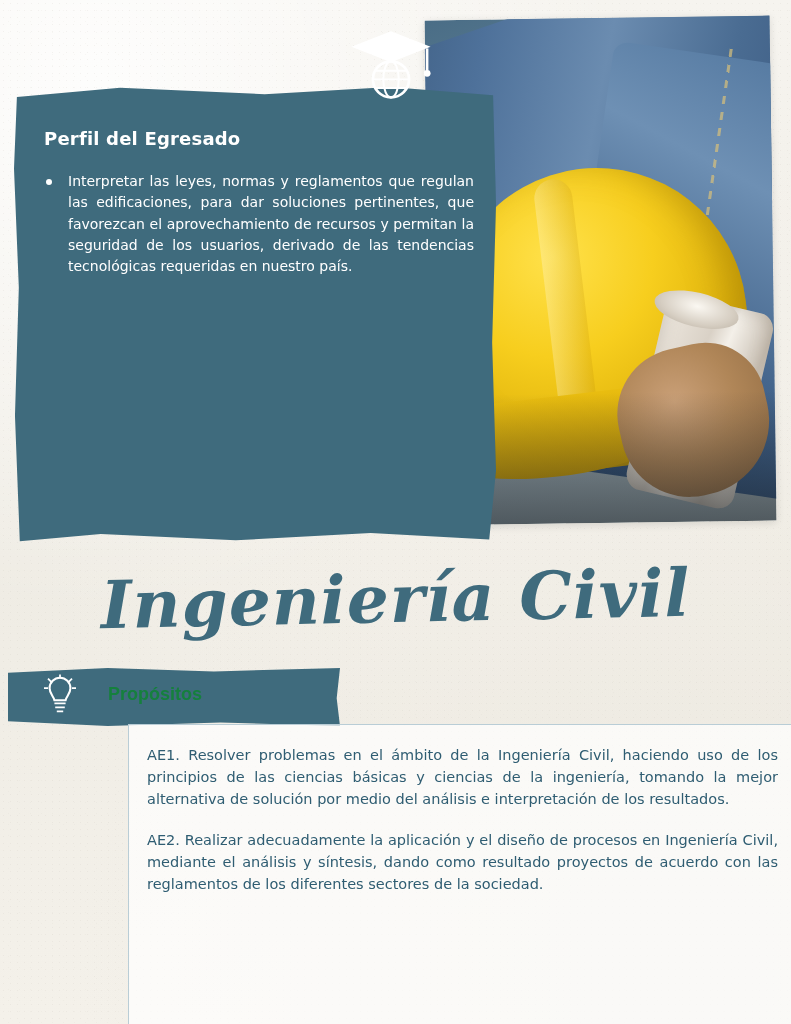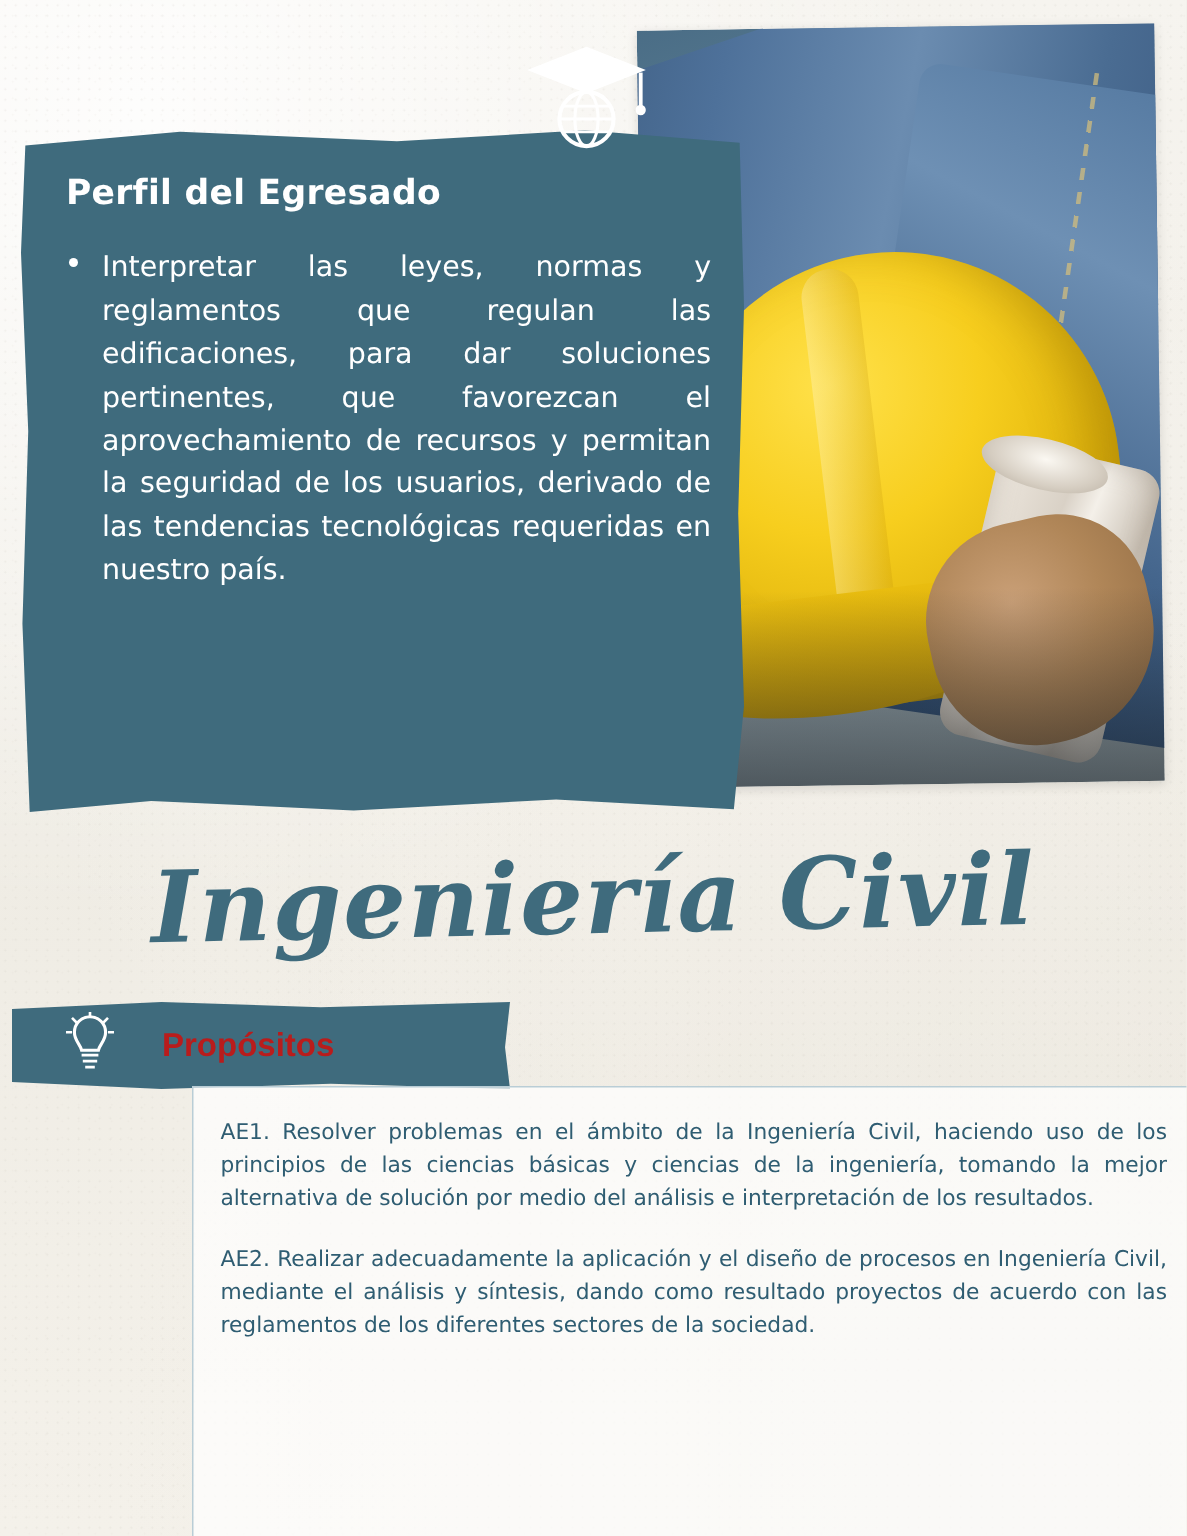--- a/index.html
+++ b/index.html
@@ -142,36 +142,36 @@
     height: 458px;
     background: #3f6b7d;
     color: #ffffff;
     box-shadow: 0 2px 10px rgba(0,0,0,0.10);
     clip-path: polygon(0.6% 2.4%, 22% 0.4%, 52% 1.8%, 78% 0.2%, 99.4% 2.0%, 100% 26%, 99.2% 56%, 100% 84%, 98.6% 99%, 74% 97.6%, 46% 99.2%, 18% 97.8%, 1.2% 99.4%, 0.2% 72%, 1% 44%, 0 18%);
   }
   .panel-profile-inner {
     padding: 30px 22px 20px 28px;
   }
   .panel-title {
-    font-size: 23px;
+    font-size: 18px;
     font-weight: bold;
     letter-spacing: 0.2px;
-    margin: 0 0 22px 2px;
+    margin: 12px 0 22px 2px;
     color: #ffffff;
   }
   ul.bullets {
     list-style: none;
     margin: 0;
     padding: 0;
   }
   ul.bullets li {
     position: relative;
     padding-left: 26px;
     margin-bottom: 22px;
-    font-size: 19px;
+    font-size: 14px;
     line-height: 1.52;
     text-align: justify;
     color: #ffffff;
   }
   ul.bullets li:before {
     content: "";
     position: absolute;
     left: 4px;
     top: 8px;
     width: 6px;
@@ -212,23 +212,23 @@
     top: 668px;
     width: 332px;
     height: 58px;
     background: #3f6b7d;
     clip-path: polygon(0% 8%, 30% 0%, 62% 6%, 100% 0%, 99% 52%, 100% 100%, 64% 94%, 30% 100%, 0% 92%);
   }
   .ribbon-label {
     position: absolute;
     left: 108px;
     top: 684px;
-    font-size: 22px;
+    font-size: 18px;
     font-weight: bold;
-    color: #b91c1c;
+    color: #15803d;
     font-family: "Liberation Sans", sans-serif;
   }
   .bulb-icon {
     position: absolute;
     left: 36px;
     top: 673px;
     width: 48px;
     height: 48px;
   }
 

